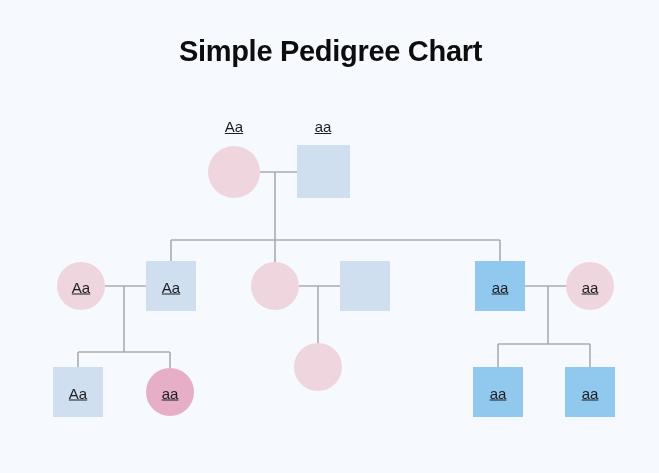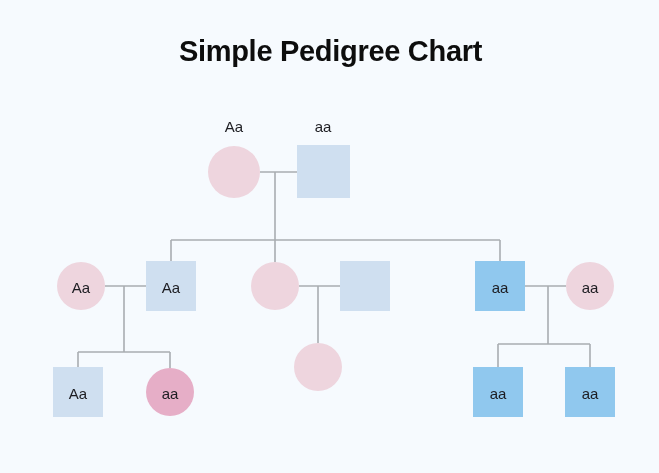--- a/index.html
+++ b/index.html
@@ -40,20 +40,21 @@
     height: 473px;
   }
   .node-label {
     position: absolute;
     font-size: 15px;
     color: #1d1d22;
     text-align: center;
     line-height: 1;
     white-space: nowrap;
     pointer-events: none;
+    text-decoration: underline;
   }
   .node-label.inside {
     transform: translate(-50%, -50%);
   }
   .node-label.above {
     transform: translate(-50%, 0);
   }
 </style>
 </head>
 <body>

